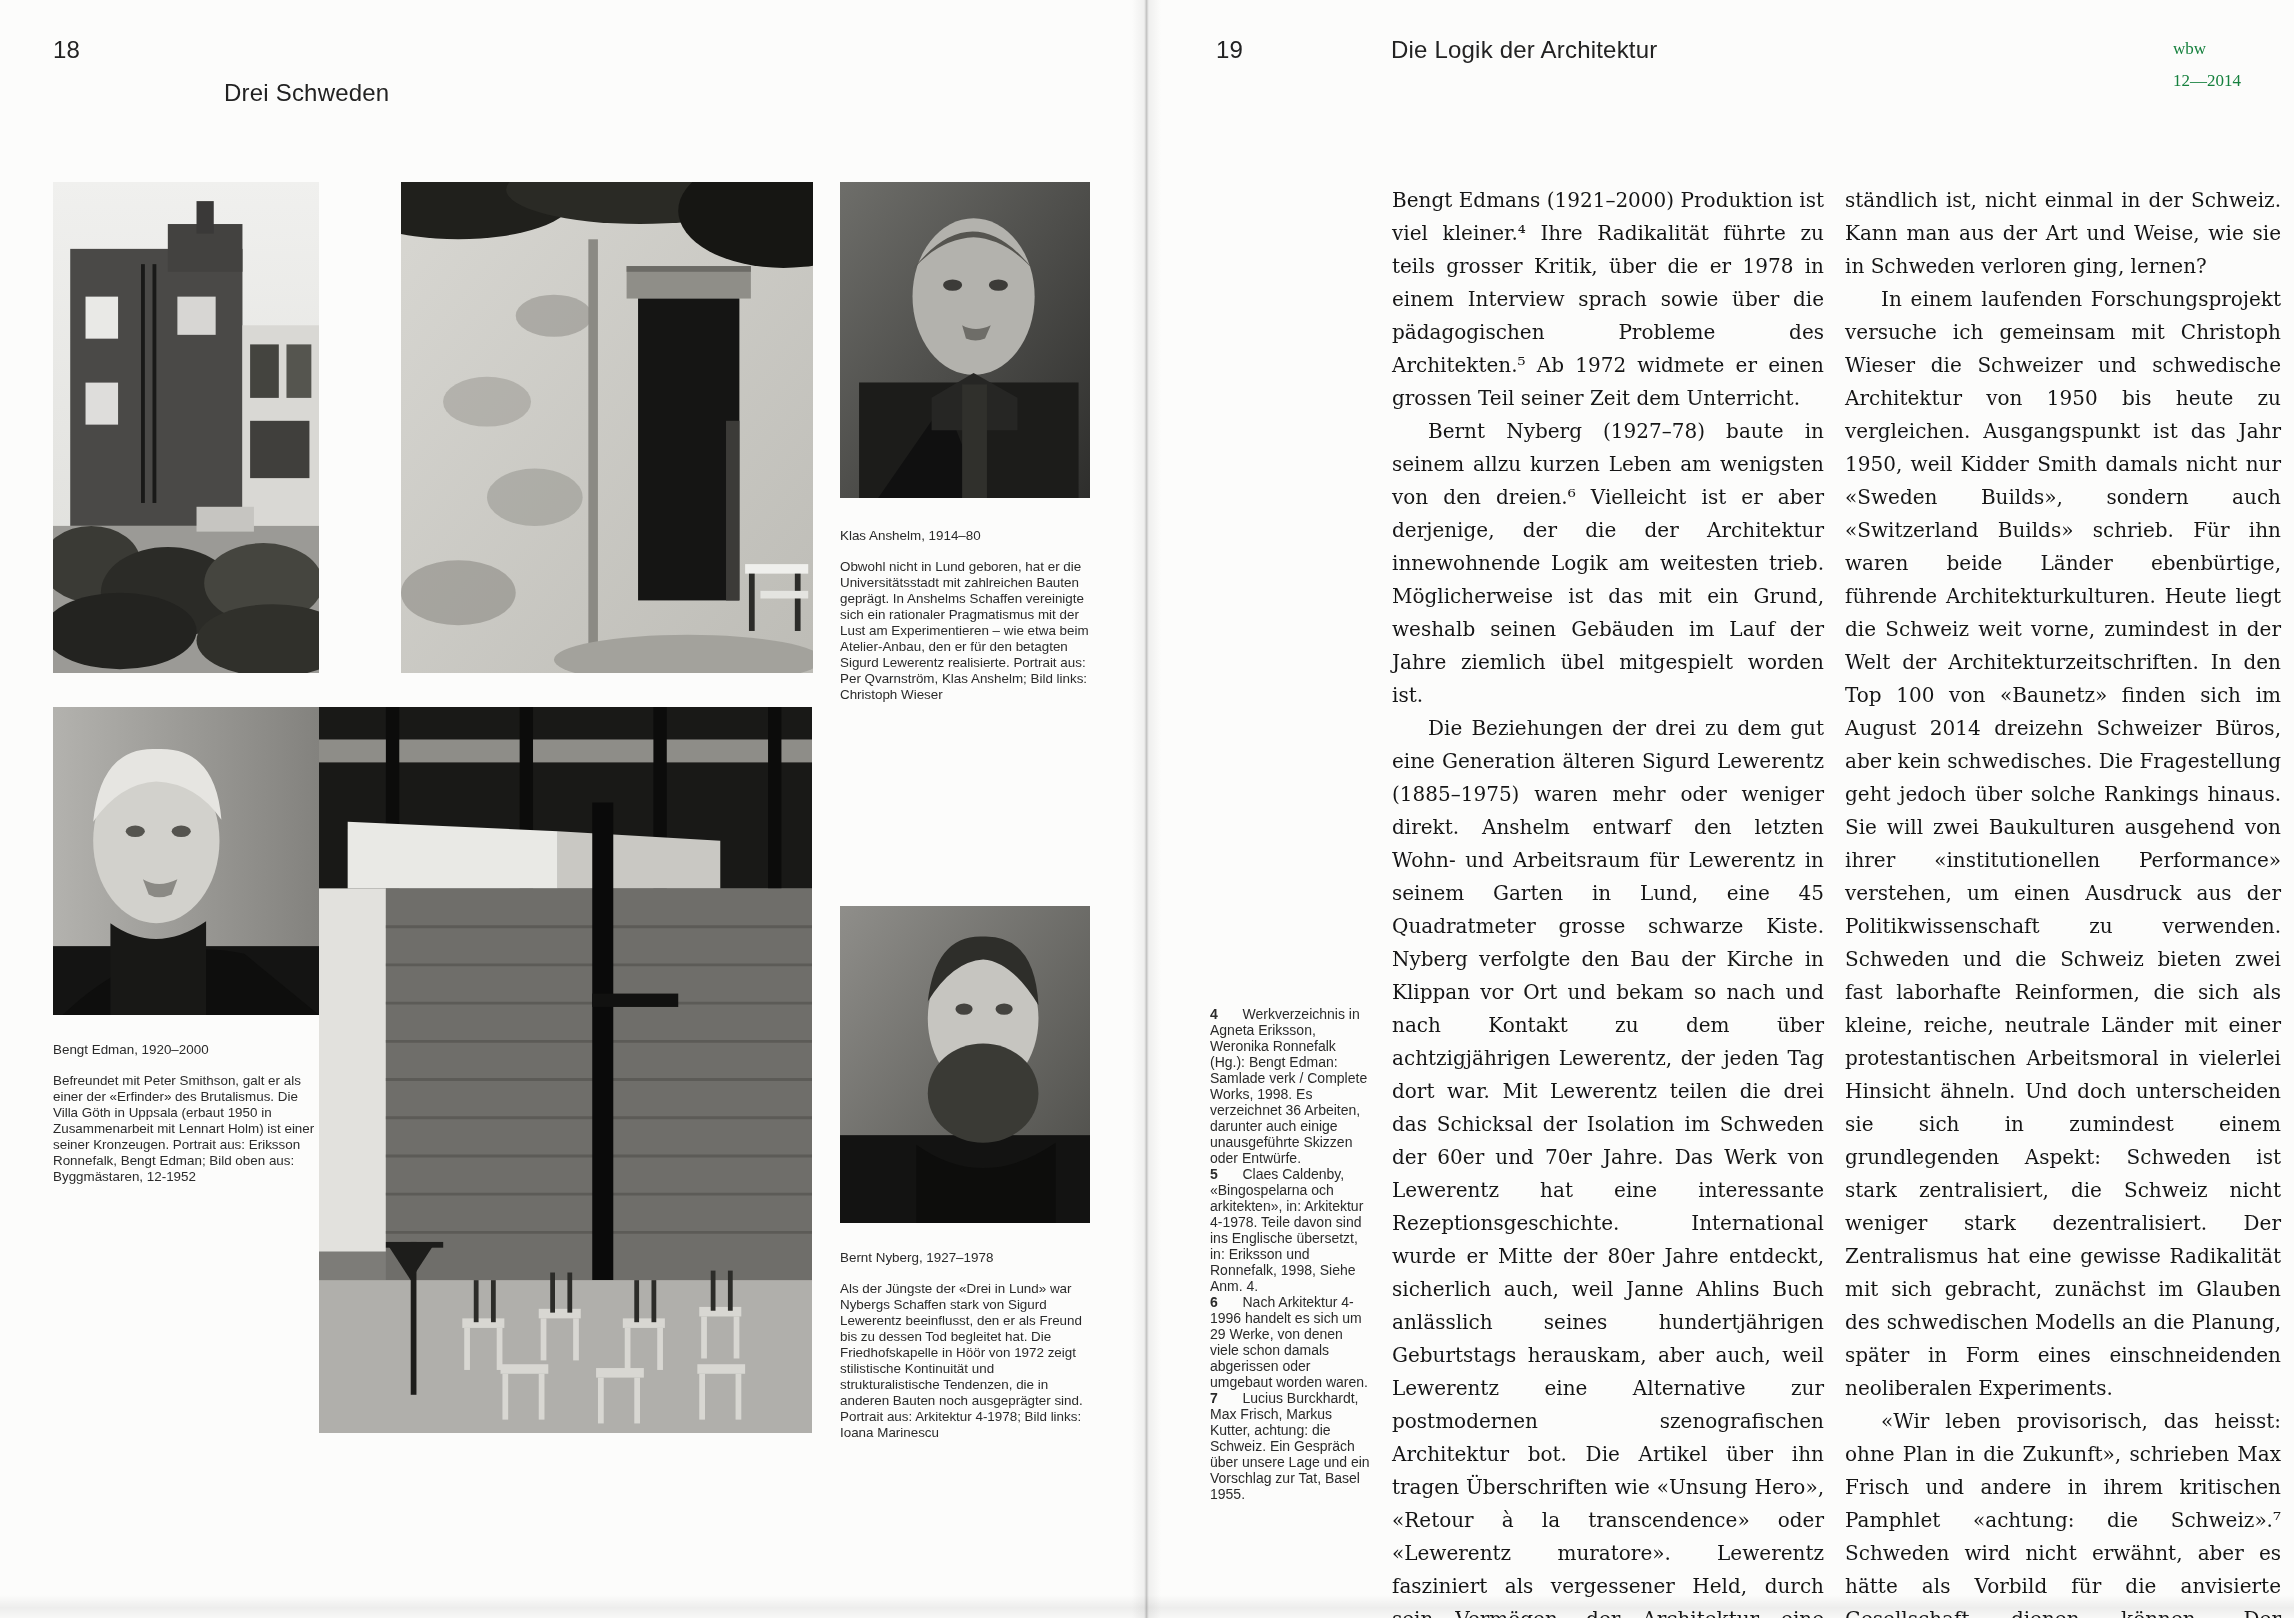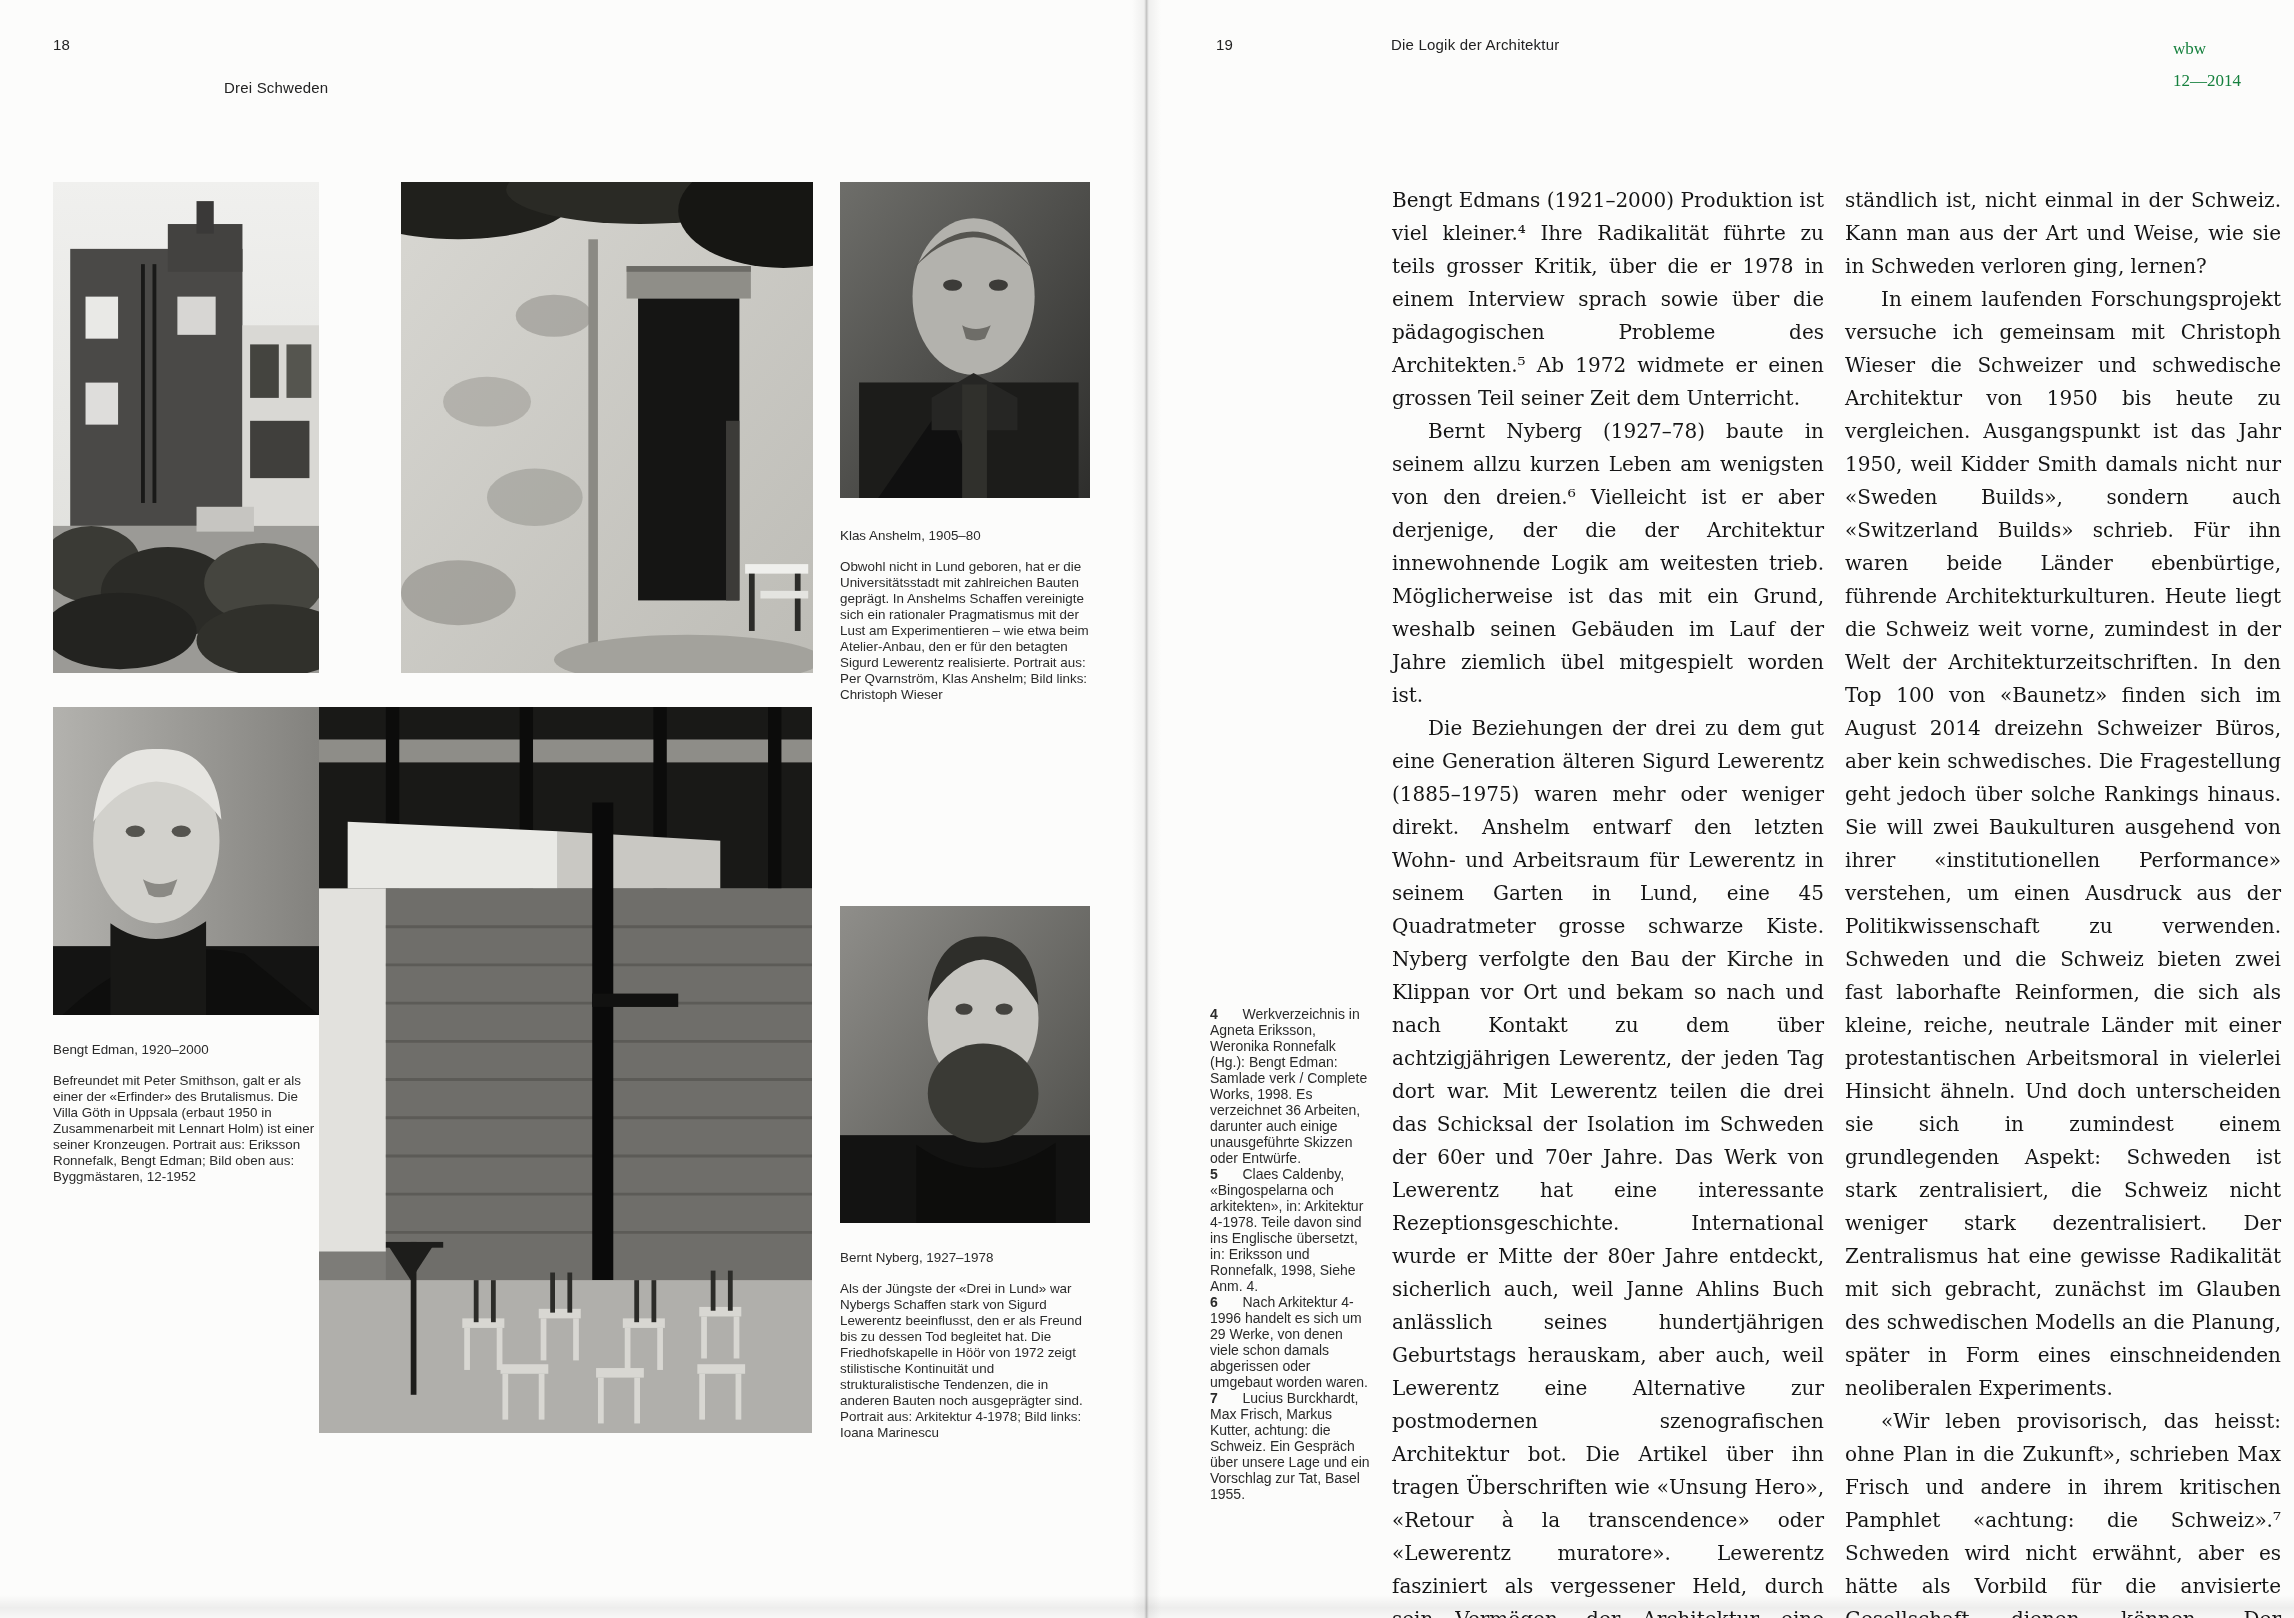--- a/index.html
+++ b/index.html
@@ -2,21 +2,21 @@
 <html><head>
 <meta charset="utf-8">
 <style>
   html,body{margin:0;padding:0;background:#e9e9e9;}
   .spread{
     position:relative;width:2294px;height:1618px;margin:0 auto;
     background:#fcfcfb;overflow:hidden;
     font-family:"Liberation Sans","DejaVu Sans",sans-serif;color:#1c1c1c;
   }
   
-  .runhead{position:absolute;top:36px;font-size:15px;letter-spacing:0.2px;color:#222;}
+  .runhead{position:absolute;top:36px;font-size:24px;letter-spacing:0.2px;color:#222;}
   .journal{position:absolute;left:2173px;top:32.5px;font-size:17px;line-height:32.5px;color:#15803d;font-family:Liberation Serif, serif;}
   
   .photo{position:absolute;overflow:hidden;background:#ddd;}
   .photo svg{display:block;width:100%;height:100%;}
   
   .caption{position:absolute;font-size:13.4px;line-height:16px;color:#2a2a2a;}
   .caption .cap-title{margin:0 0 15.3px 0;}
   .caption .cap-body{white-space:normal;}
   .footnotes{position:absolute;left:1210px;top:1006px;width:164px;
     font-size:14px;line-height:16px;color:#2a2a2a;}
@@ -116,21 +116,21 @@
       <path d="M76 92 Q140 10 206 96 Q176 60 140 58 Q104 60 76 92 Z" fill="#55544f"></path>
       <ellipse cx="118" cy="108" rx="10" ry="6" fill="#3c3b38"></ellipse>
       <ellipse cx="166" cy="108" rx="10" ry="6" fill="#3c3b38"></ellipse>
       <path d="M128 150 Q142 158 158 150 L152 164 Q142 168 132 164 Z" fill="#6e6d68"></path>
       <path d="M96 226 L140 200 L186 226 L186 260 L96 260 Z" fill="#262624"></path>
       <rect x="128" y="212" width="26" height="119" fill="#30302c"></rect>
     </svg>
   </div>
 
   <div class="caption" style="left:840px;top:528px;width:250px;">
-    <div class="cap-title">Klas Anshelm, 1905–80</div>
+    <div class="cap-title">Klas Anshelm, 1914–80</div>
     <div class="cap-body">Obwohl nicht in Lund geboren, hat er die Universitätsstadt mit zahlreichen Bauten geprägt. In Anshelms Schaffen vereinigte sich ein rationaler Pragmatismus mit der Lust am Experimentieren – wie etwa beim Atelier-Anbau, den er für den betagten Sigurd Lewerentz realisierte. Portrait aus: Per Qvarnström, Klas Anshelm; Bild links: Christoph Wieser</div>
   </div>
 
   <div class="photo" style="left:53px;top:707px;width:266px;height:308px;">
     <svg viewBox="0 0 278 322" preserveAspectRatio="none">
       <defs>
         <linearGradient id="bg4" x1="0" y1="0" x2="1" y2="0">
           <stop offset="0" stop-color="#b3b2ae"></stop>
             <stop offset="1" stop-color="#83827e"></stop>
         </linearGradient>

